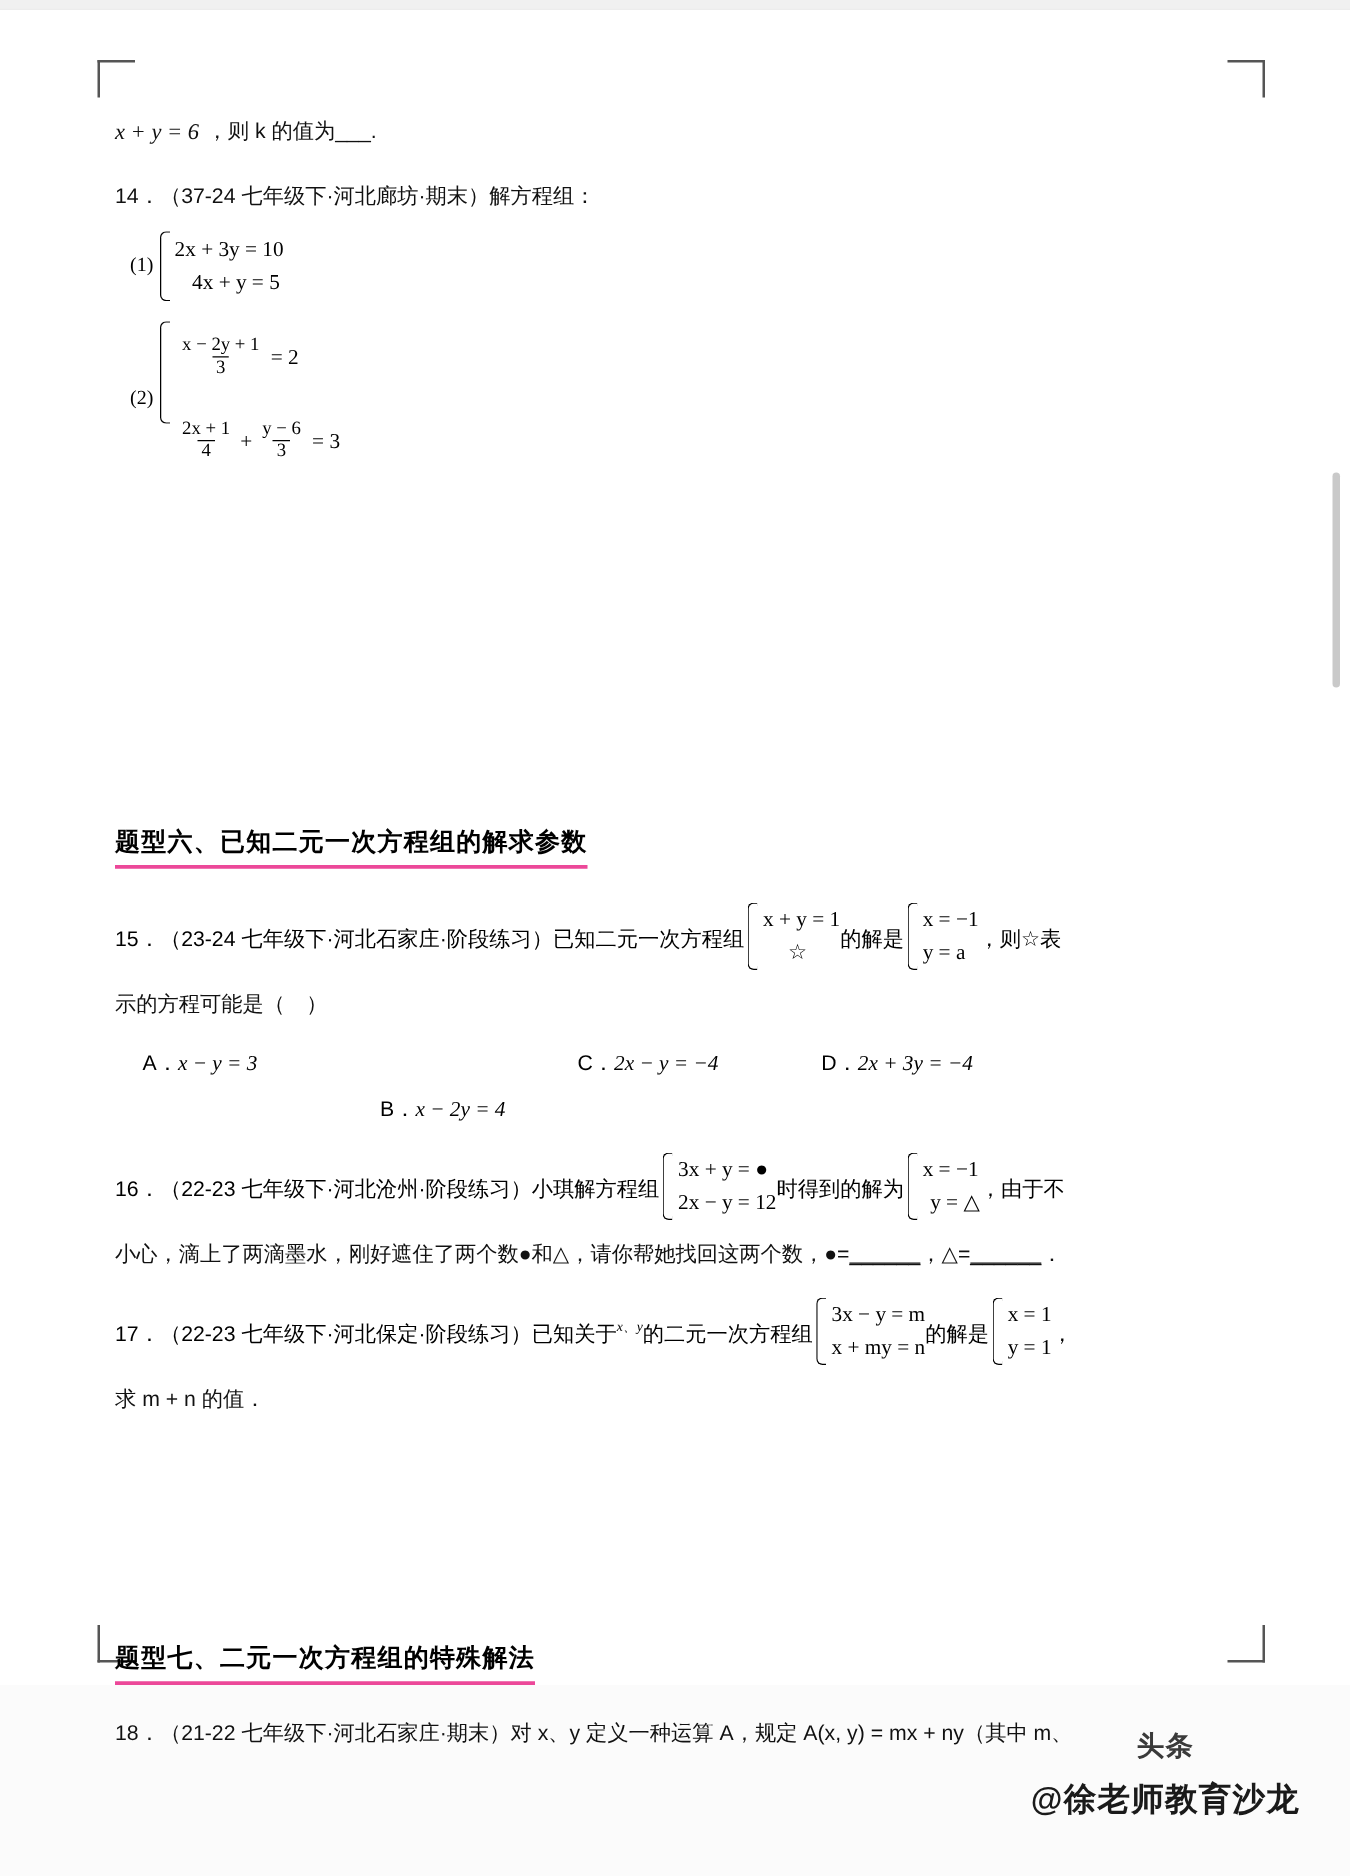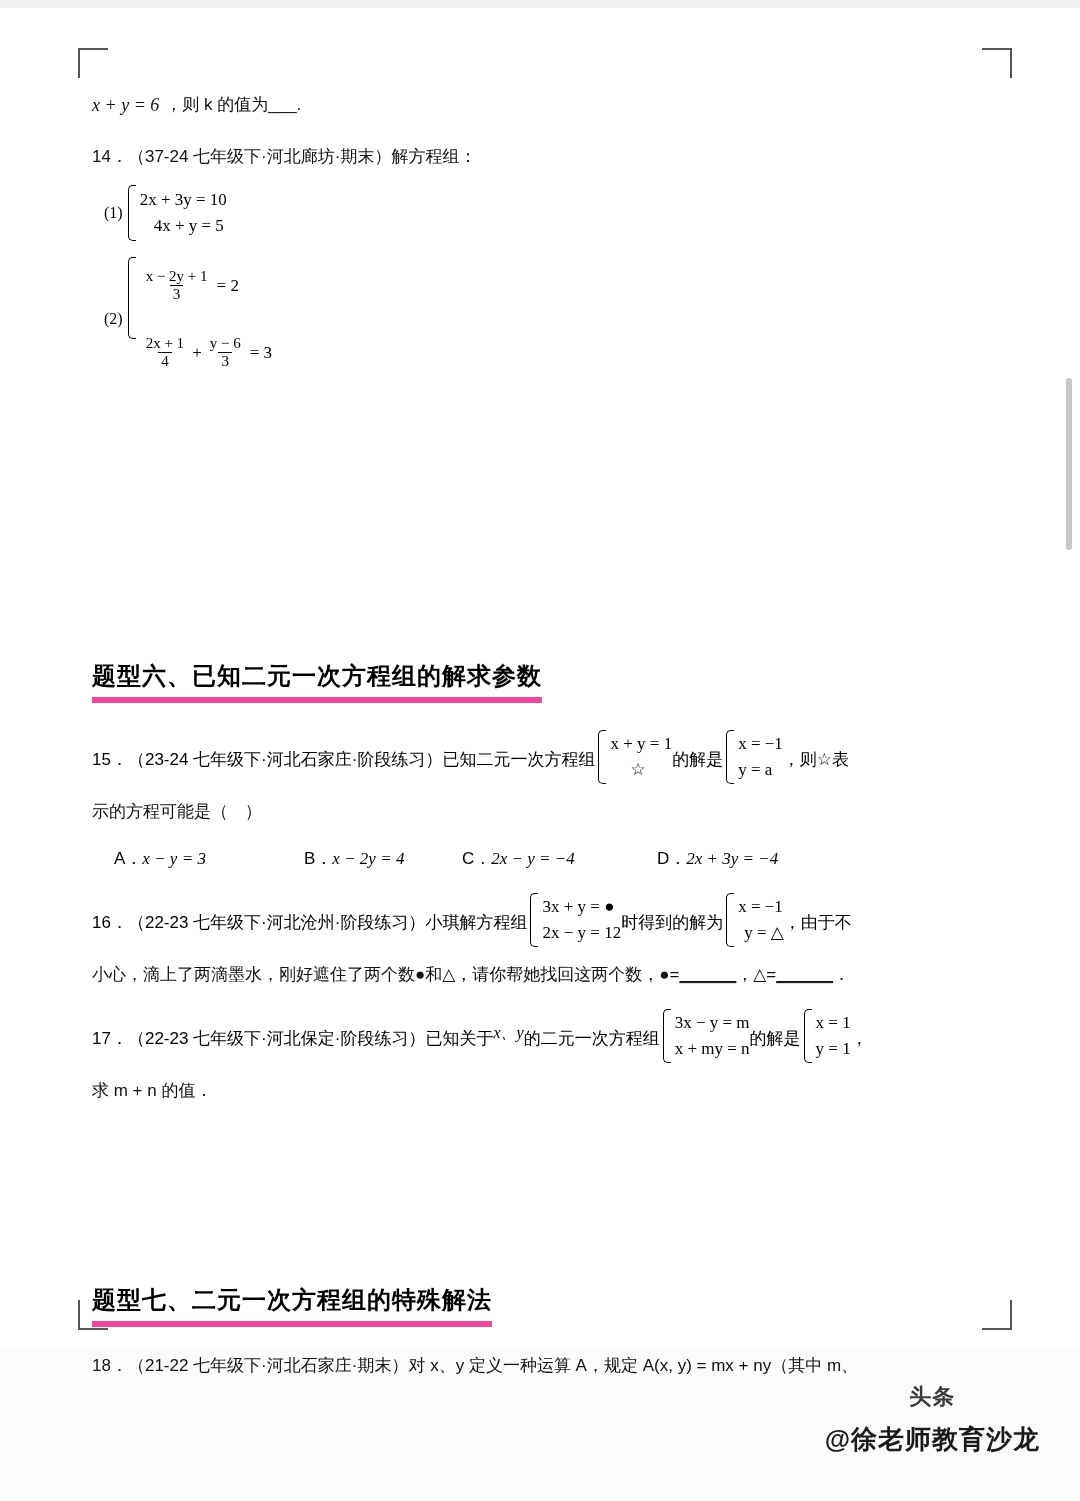--- a/index.html
+++ b/index.html
@@ -42,22 +42,22 @@
   }
 
   .content{position:absolute;left:92px;top:60px;width:880px;}
 
   .line{ font-size:17px; line-height:30px; color:#111; }
 
   .row{display:flex;align-items:center;}
   .row-base{display:flex;align-items:flex-start;}
 
   .heading{
-    font-size:24px;font-weight:bold;letter-spacing:1px;
-    padding-bottom:5px;border-bottom:6px solid #ec4899;display:inline-block;
+    font-size:20px;font-weight:bold;letter-spacing:1px;
+    padding-bottom:5px;border-bottom:3px solid #ec4899;display:inline-block;
   }
 
   
   .sys{display:inline-flex;align-items:center;vertical-align:middle;}
   .brace{
     font-size:14px;line-height:1;
     width:11px;align-self:stretch;
     position:relative;
   }
   .brace:before{
@@ -182,21 +182,21 @@
       </span>
       <span style="padding-top:16px;">，则☆表</span>
     </div>
 
     <div class="line" style="margin-top:12px;">示的方程可能是（　）</div>
 
     <div class="choices" style="margin-top:20px;margin-left:22px;">
       <div style="width:190px;">
         <span>A．</span><span style="font-family:'Liberation Serif',serif;font-style:italic;">x − y = 3</span>
       </div>
-      <div style="width:158px;">
+      <div style="width:158px;margin-top:37px;">
         <span>B．</span><span style="font-family:'Liberation Serif',serif;font-style:italic;">x − 2y = 4</span>
       </div>
       <div style="width:195px;">
         <span>C．</span><span style="font-family:'Liberation Serif',serif;font-style:italic;">2x − y = −4</span>
       </div>
       <div>
         <span>D．</span><span style="font-family:'Liberation Serif',serif;font-style:italic;">2x + 3y = −4</span>
       </div>
     </div>
 
@@ -227,21 +227,21 @@
       <span class="u">______</span>
       <span>，△=</span>
       <span class="u">______</span>
       <span>．</span>
     </div>
 
     <div class="row-base" style="margin-top:18px;font-size:17px;line-height:30px;">
       <span class="q-no" style="padding-top:16px;text-align:right;">17．</span>
       <span style="padding-top:16px;">（22-23 七年级下·河北保定·阶段练习）</span>
       <span style="padding-top:16px;">已知关于</span>
-      <span style="padding-top:10px;font-family:'Liberation Serif',serif;font-style:italic;font-size:16px;">x、y</span>
+      <span style="padding-top:10px;font-family:'Liberation Serif',serif;font-style:italic;font-size:11px;">x、y</span>
       <span style="padding-top:16px;">的二元一次方程组</span>
       <span class="sys">
         <span class="brace" style="height:56px;"></span>
         <span class="rows">
           <div>3x − y = m</div>
           <div>x + my = n</div>
         </span>
       </span>
       <span style="padding-top:16px;">的解是</span>
       <span class="sys">

